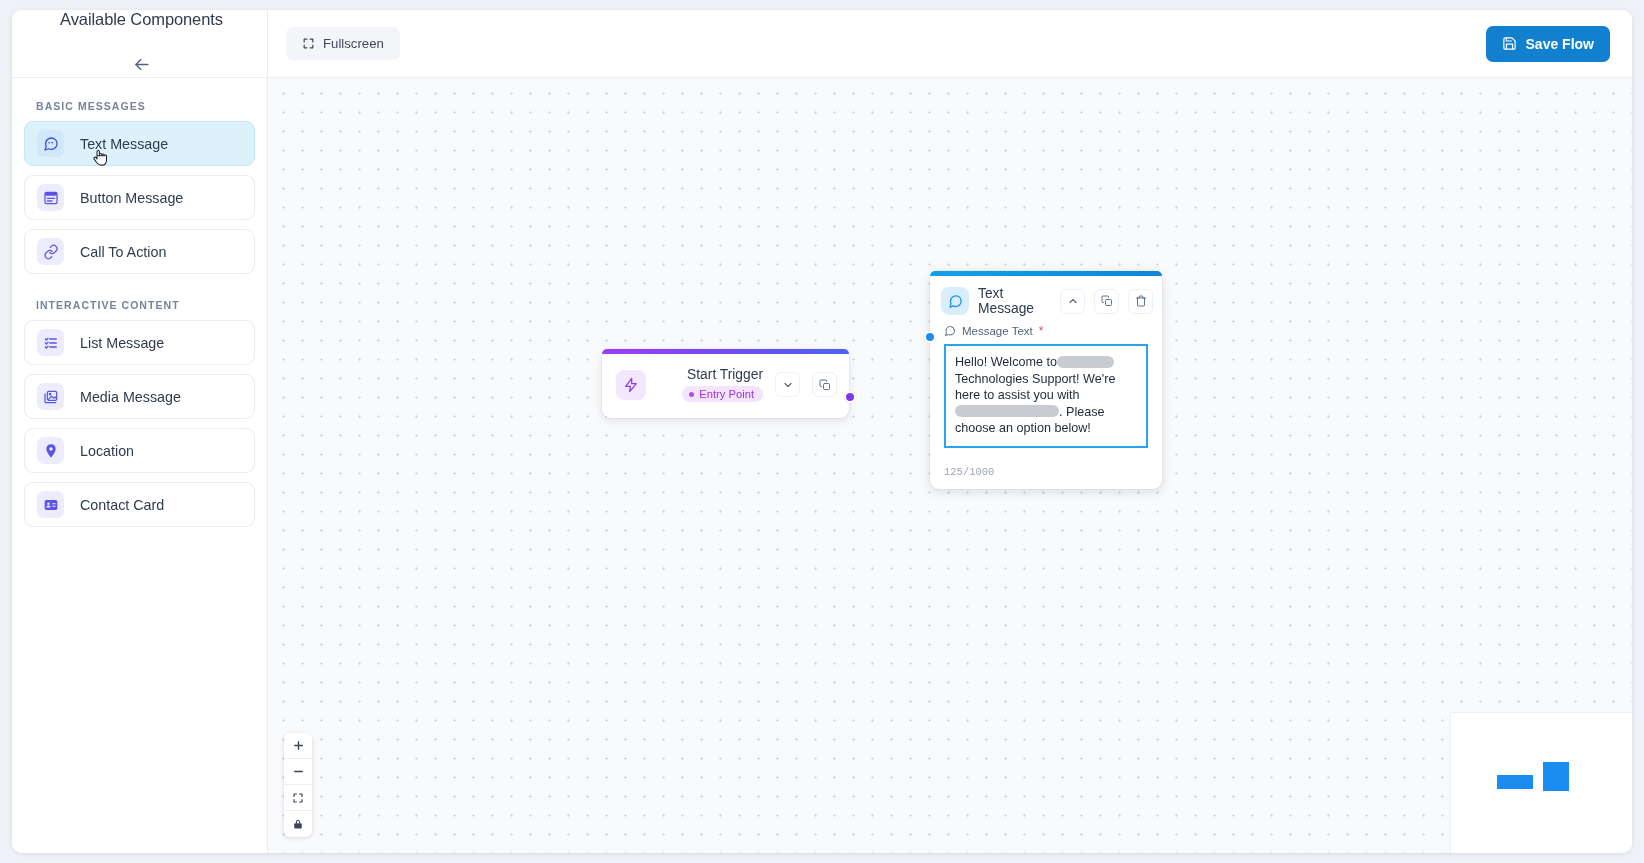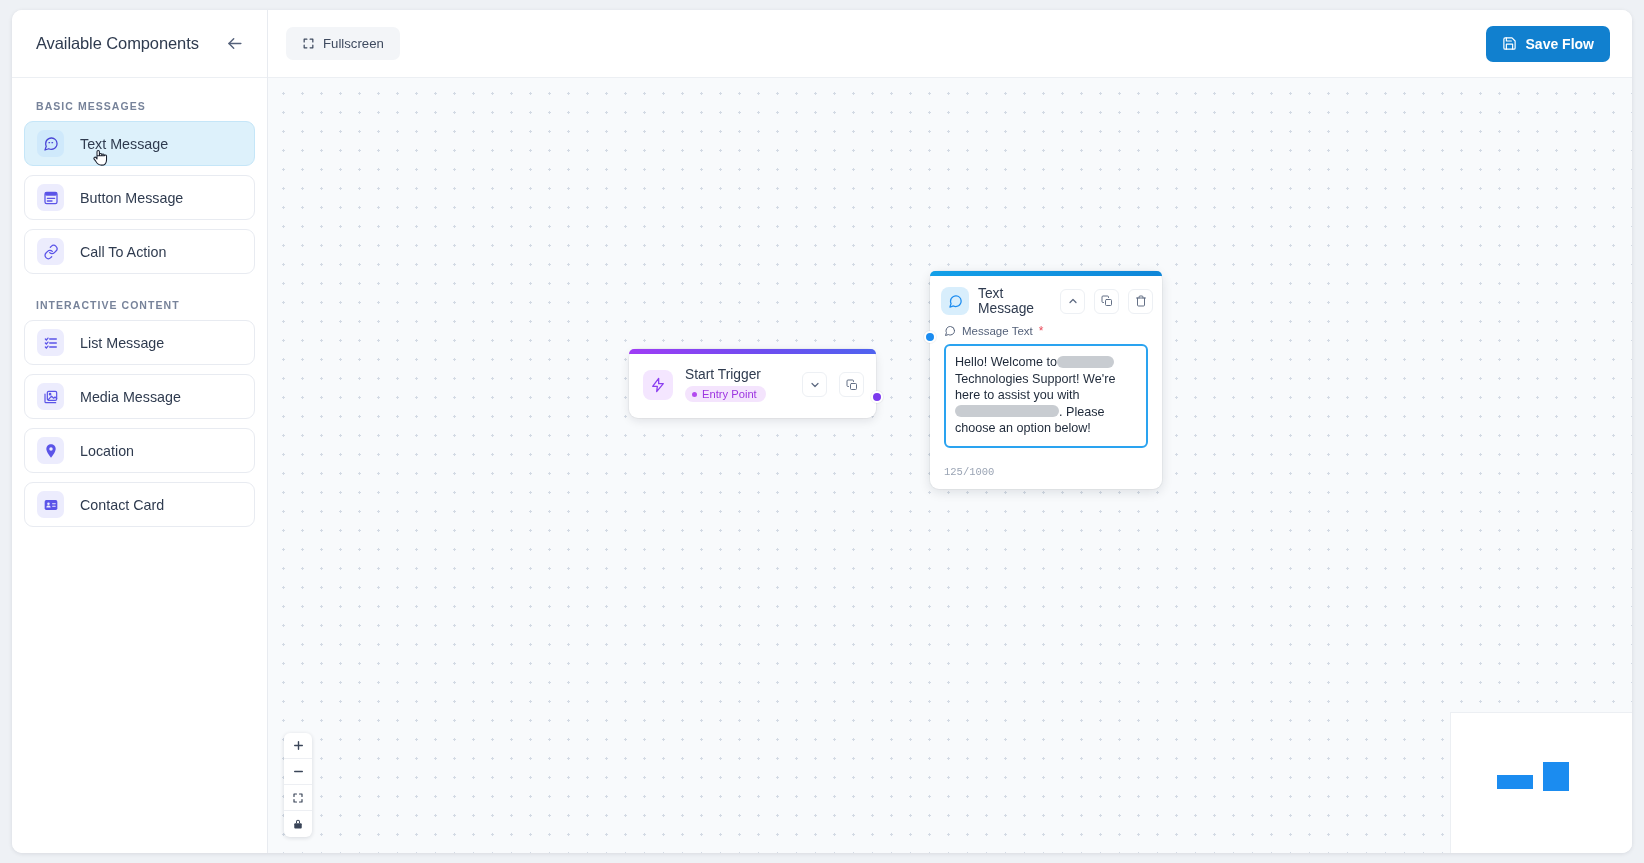--- a/index.html
+++ b/index.html
@@ -30,20 +30,21 @@
     flex-direction: column;
     flex: 0 0 256px;
   }
   .sidebar-header {
     height: 68px;
     border-bottom: 1px solid #eceff3;
     display: flex;
     align-items: center;
     padding: 0 20px 0 24px;
     justify-content: space-between;
+    flex-direction: column;
   }
   .sidebar-title {
     font-size: 16.5px;
     color: #2f3b4f;
     letter-spacing: -.1px;
   }
   .back-arrow {
     width: 26px; height: 26px;
     display: flex; align-items: center; justify-content: center;
     color: #54617a;
@@ -152,26 +153,27 @@
     background-color: #f8fafc;
     background-image: radial-gradient(circle, #d3dae4 1.1px, transparent 1.2px);
     background-size: 19px 19px;
     background-position: 6px 6px;
     overflow: hidden;
   }
 
   
   .node-start {
     position: absolute;
-    left: 361px; top: 271px;
+    left: 334px; top: 271px;
     width: 247px;
     background: #ffffff;
     border-radius: 9px;
     box-shadow: 0 3px 10px rgba(16,24,40,.10), 0 0 0 1px rgba(16,24,40,.035);
     overflow: visible;
+    text-align: right;
   }
   .node-start .bar {
     height: 5px;
     border-radius: 9px 9px 0 0;
     background: linear-gradient(90deg,#9f3cf5 0%, #6d4df0 55%, #4f63ef 100%);
   }
   .node-start .body {
     display: flex;
     align-items: center;
     padding: 13px 12px 16px 14px;
@@ -260,21 +262,21 @@
     align-items: center;
     gap: 6px;
     padding: 2px 12px 6px 14px;
     color: #55627a;
     font-size: 11.5px;
   }
   .req-star { color: #ea4a5a; font-size: 12px; }
   .ta-wrap { padding: 0 14px; }
   .textarea {
     border: 2px solid #2aa3f0;
-    border-radius: 6px;
+    border-radius: 0;
     padding: 8px 9px 9px 9px;
     font-size: 12.6px;
     line-height: 16.6px;
     color: #1e2939;
     min-height: 92px;
     background: #fff;
     cursor: text;
   }
   .redact {
     display: inline-block;

